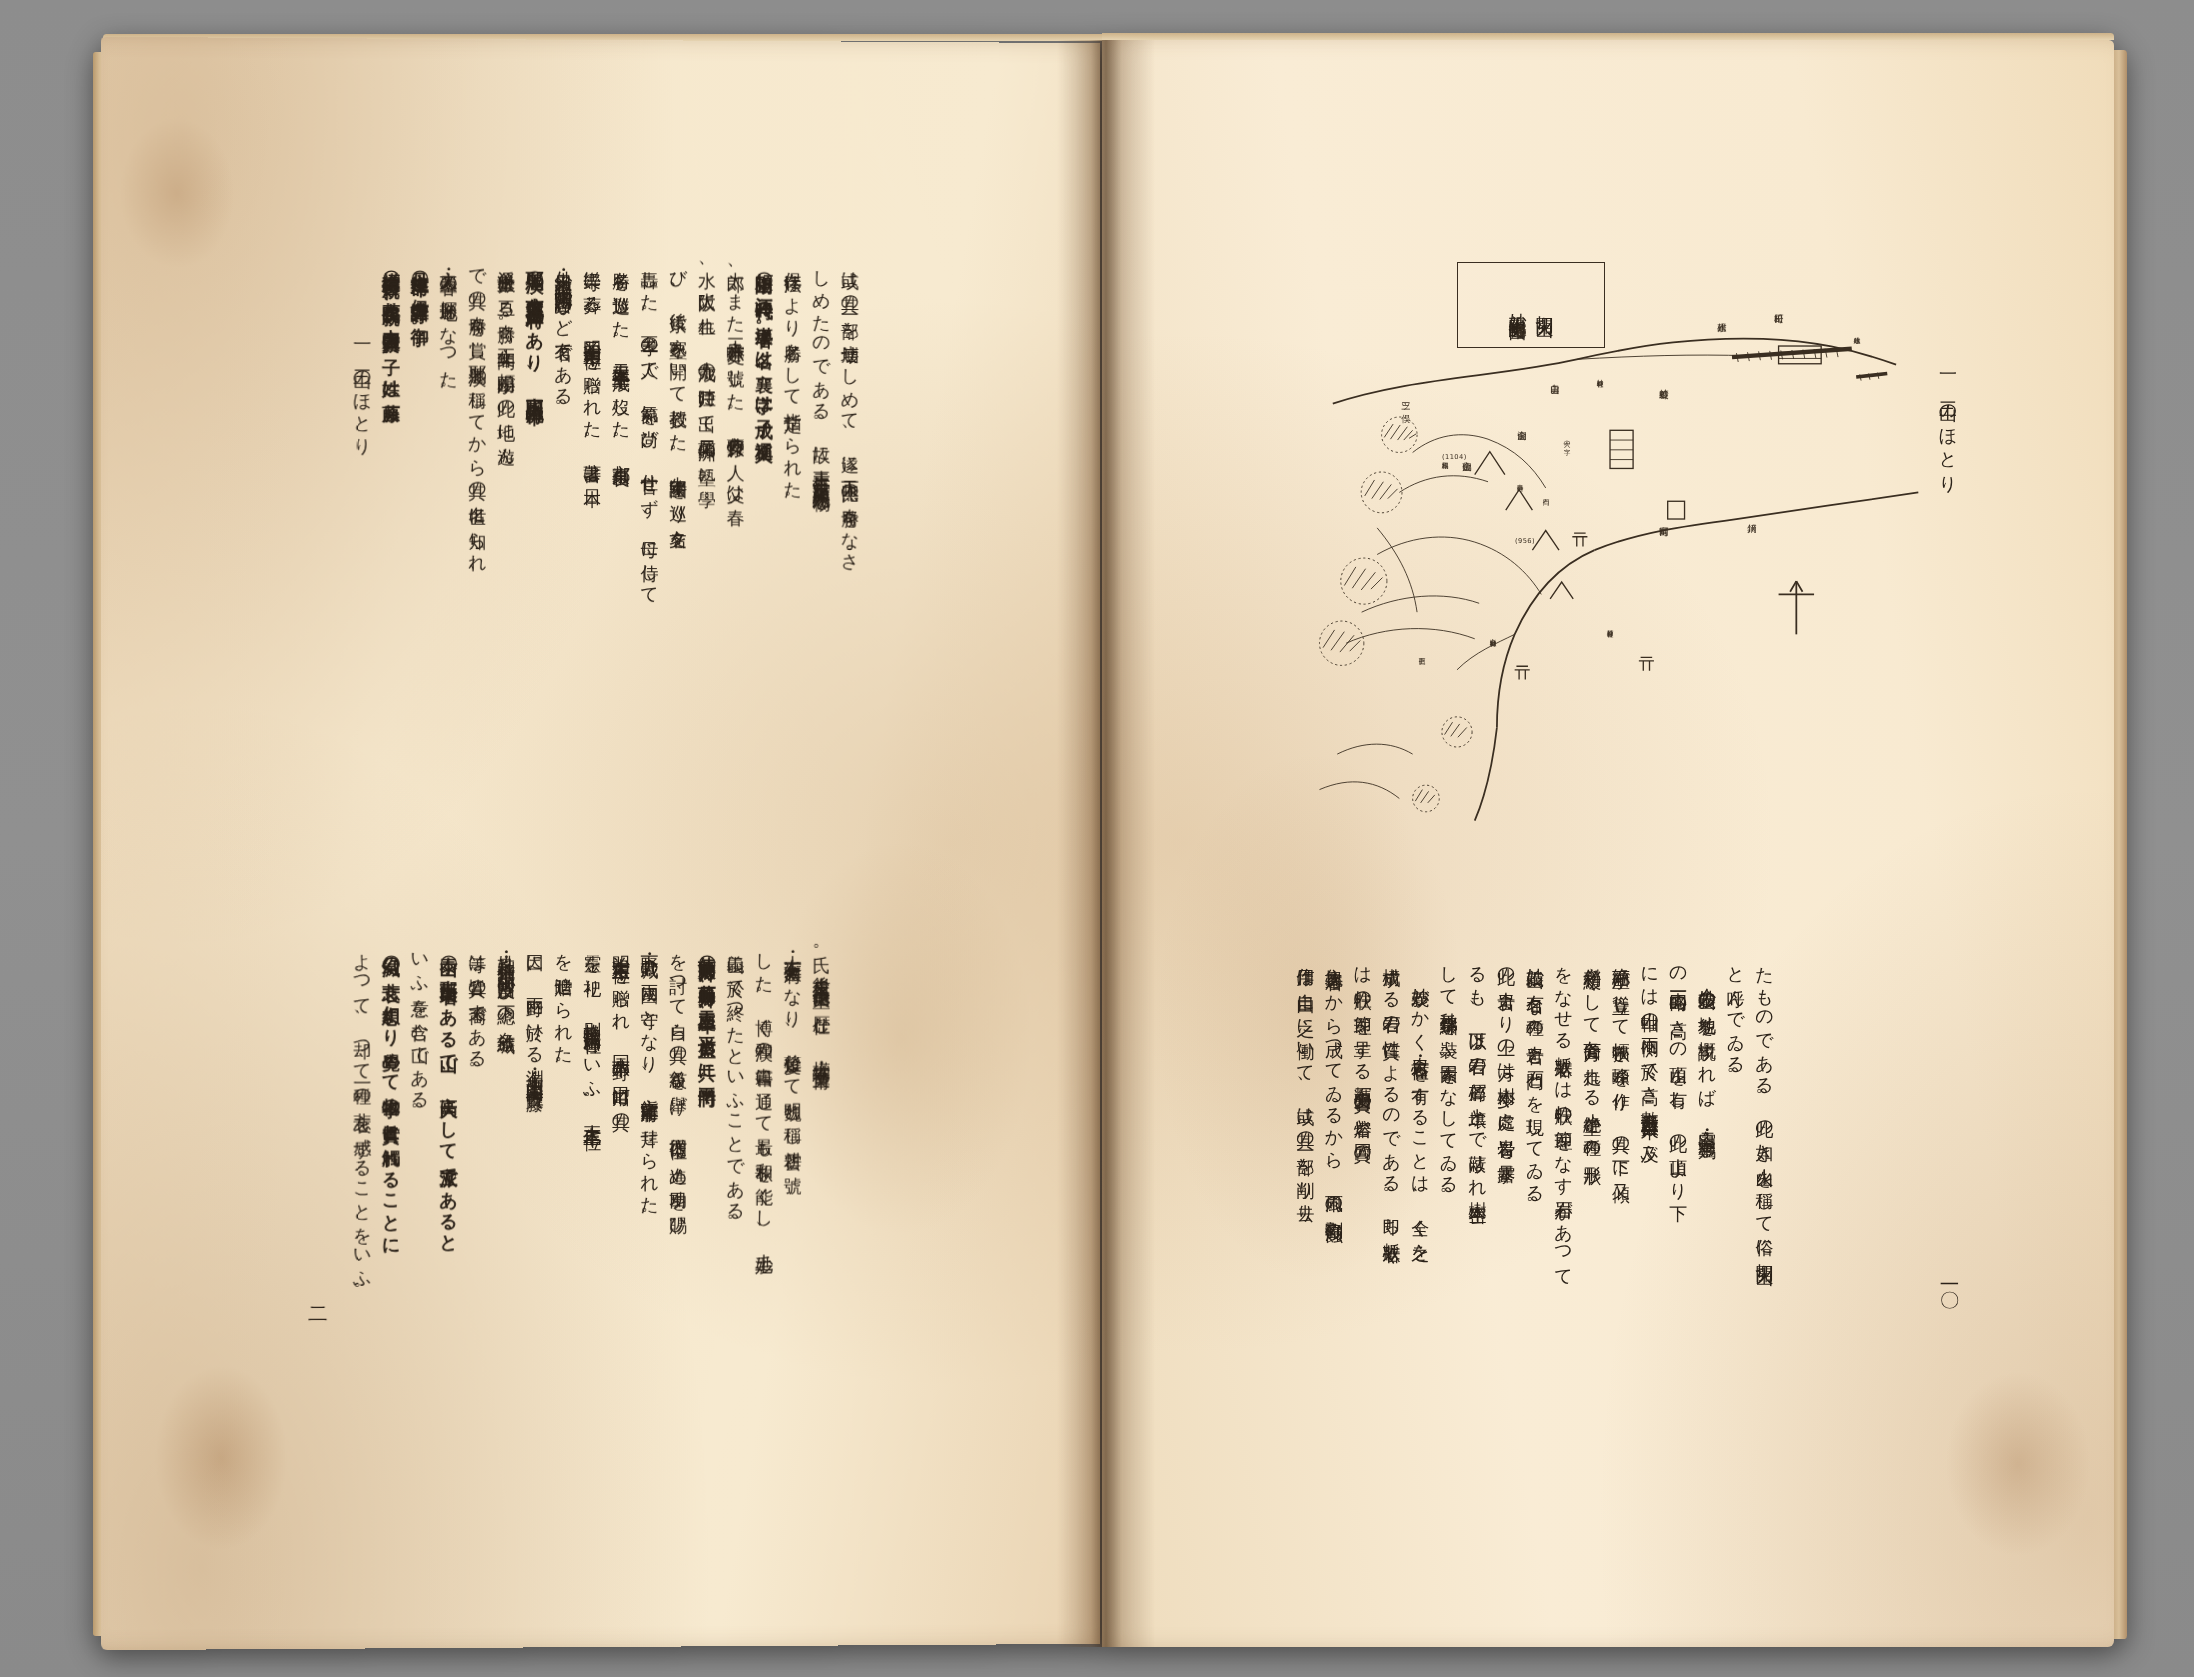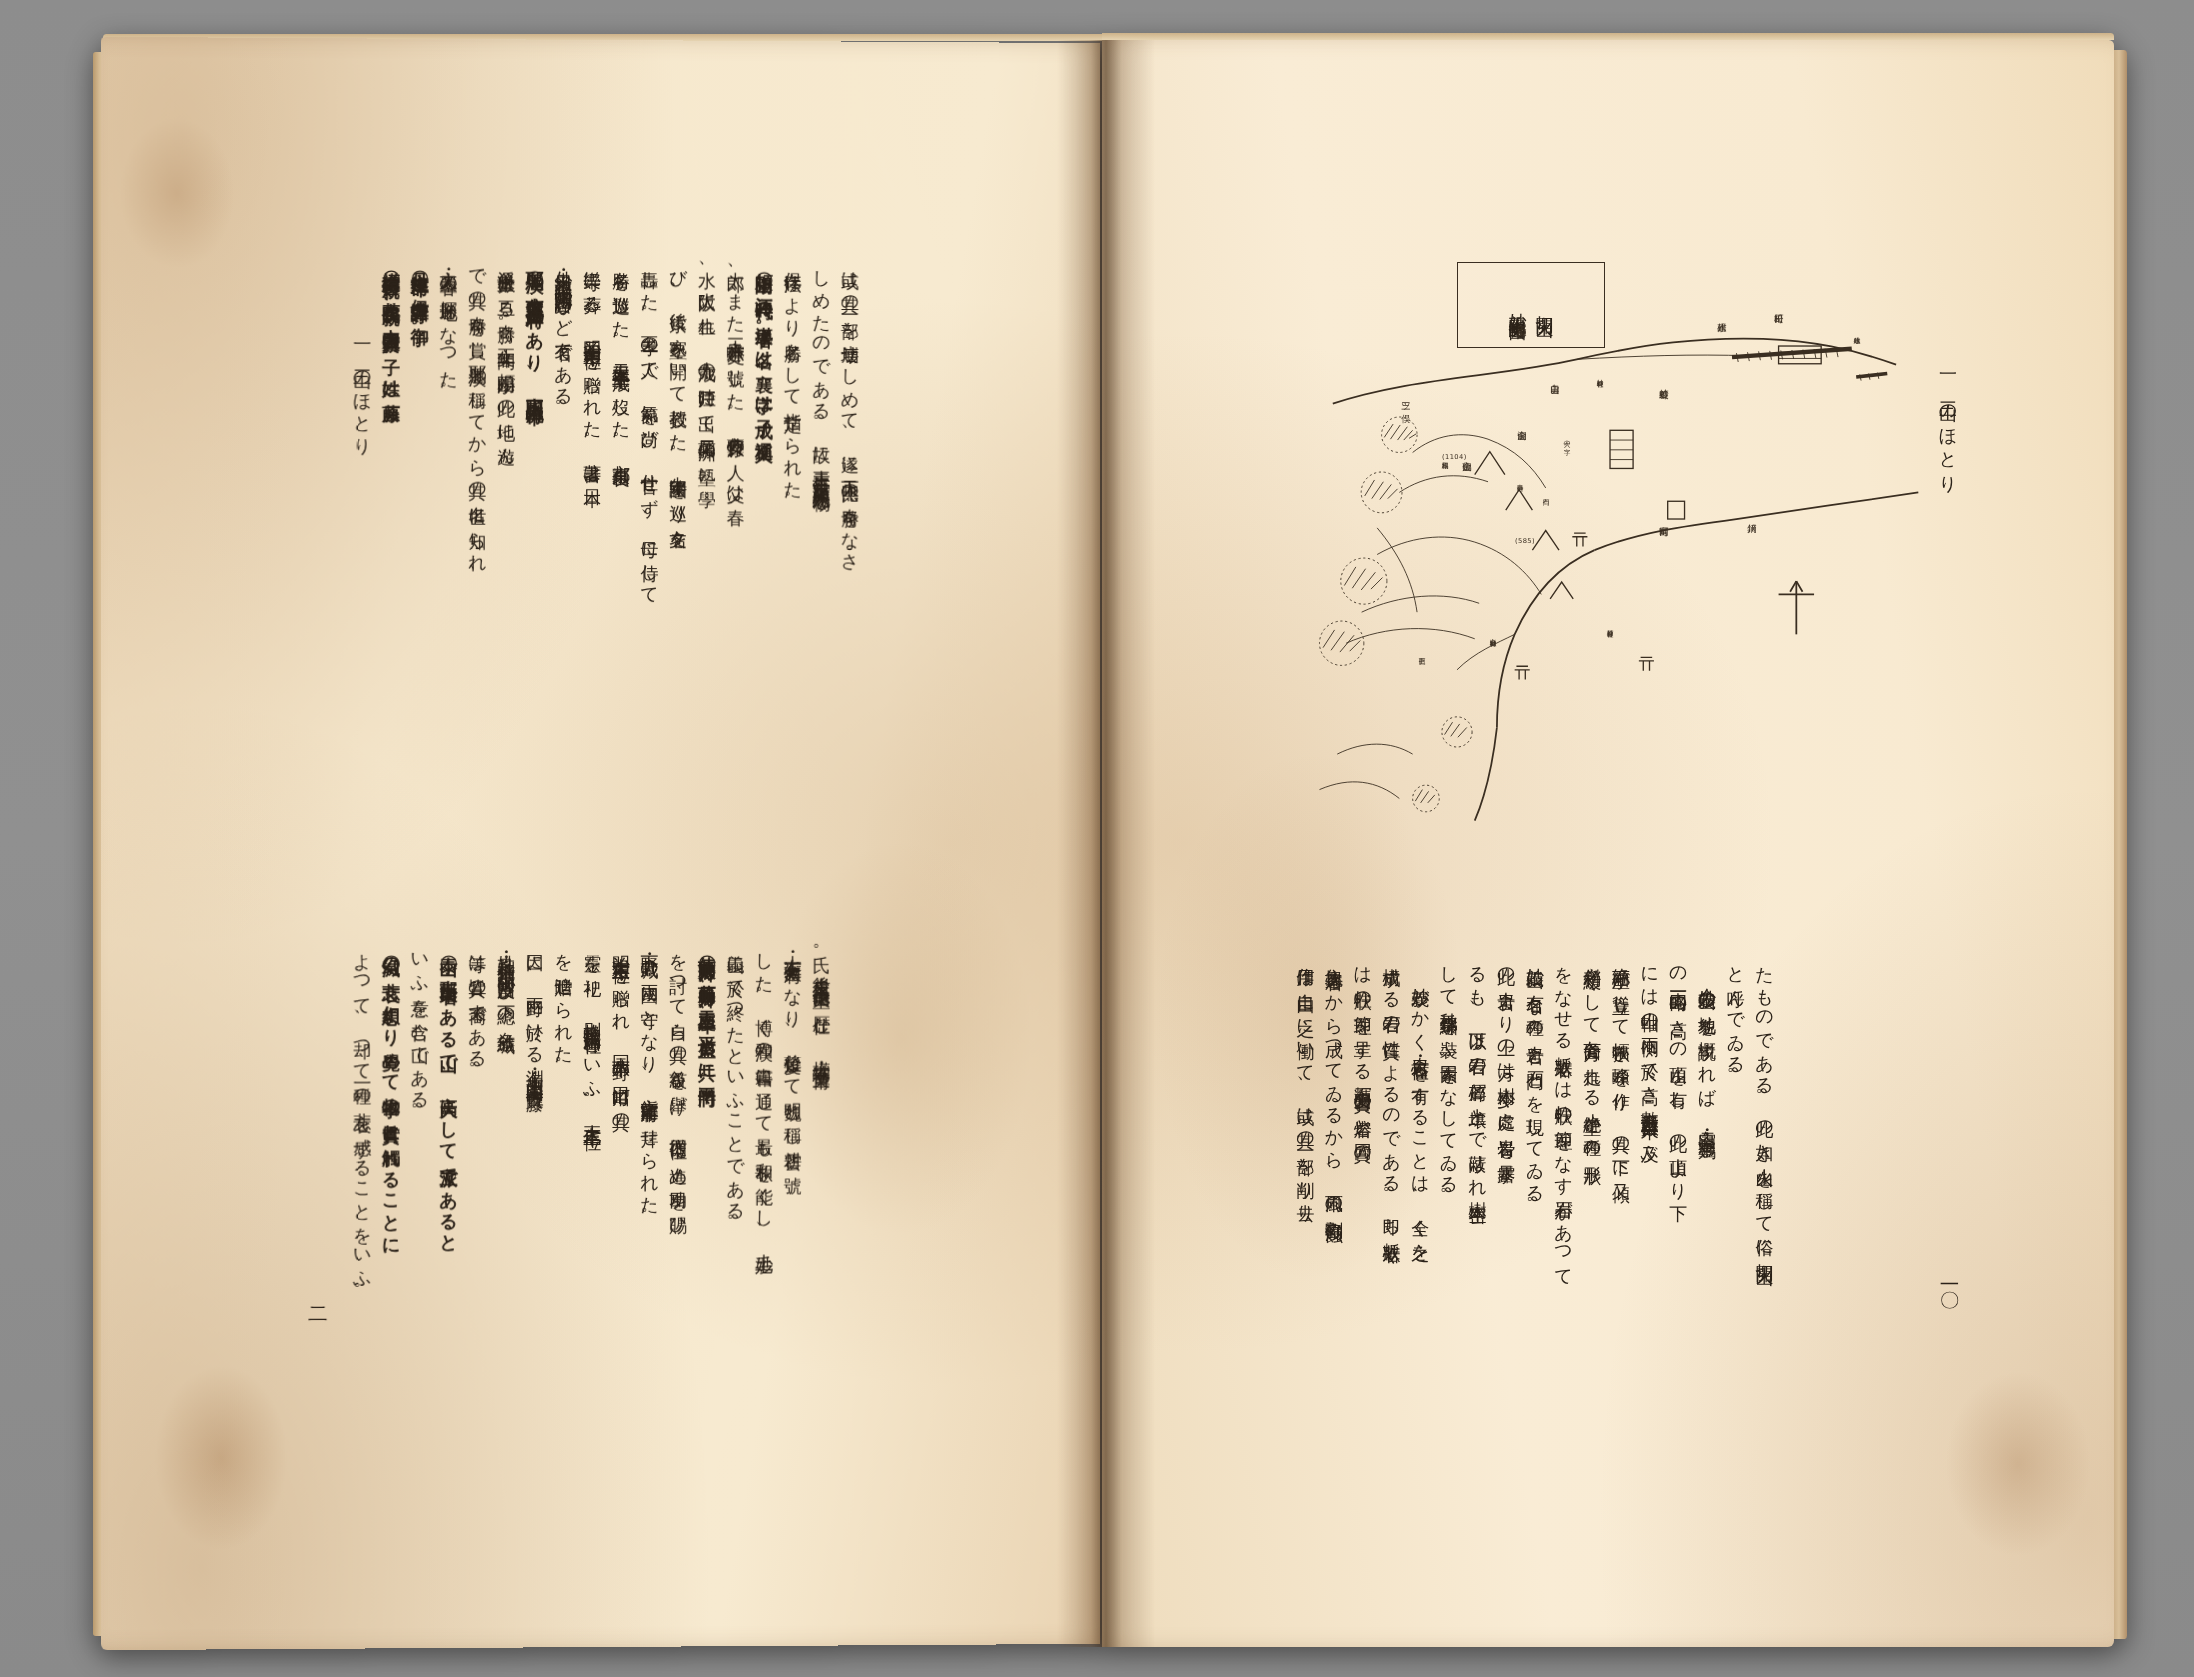--- a/index.html
+++ b/index.html
@@ -383,21 +383,21 @@
         <div class="map-label tiny" style="left:174px; top:212px;">相馬嶽</div>
         <div class="map-label tiny" style="left:249px; top:235px;">轟岩</div>
         <div class="map-label tiny" style="left:275px; top:249px;">石門</div>
         <div class="map-label tiny" style="left:296px; top:191px;">大の字</div>
         <div class="map-label tiny" style="left:339px; top:380px;">菅原神社</div>
         <div class="map-label" style="left:391px; top:275px;">富岡町</div>
         <div class="map-label" style="left:479px; top:272px;">鏑川</div>
         <div class="map-label" style="left:133px; top:151px;">三ツ俣</div>
         <div class="map-label tiny" style="left:151px; top:408px;">下仁田</div>
         <div class="map-label h tiny" style="left:176px; top:209px;">(1104)</div>
-        <div class="map-label h tiny" style="left:249px; top:293px;">(585)</div>
+        <div class="map-label h tiny" style="left:249px; top:293px;">(956)</div>
       </div>
 
       <div class="col-block" style="left:173px; top:914px;">
         <div class="tcol">たものである。此の如き火山を稱して俗に切開火山</div>
         <div class="tcol">と呼んでゐる。</div>
         <div class="tcol">　今妙義山の地貌を概説すれば、白雲・金洞・金鷄</div>
         <div class="tcol">の三山略同一の高さの山頂を有し、此の山頂より下</div>
         <div class="tcol">には山軸の兩側に於て高さ數十米乃至數百米に及ぶ</div>
         <div class="tcol">絶壁面が聳立して幅狹き峰頭を作り、其の下に又傾</div>
         <div class="tcol">斜稍々緩くして各方面に走れる小絶壁と種々の形狀</div>

